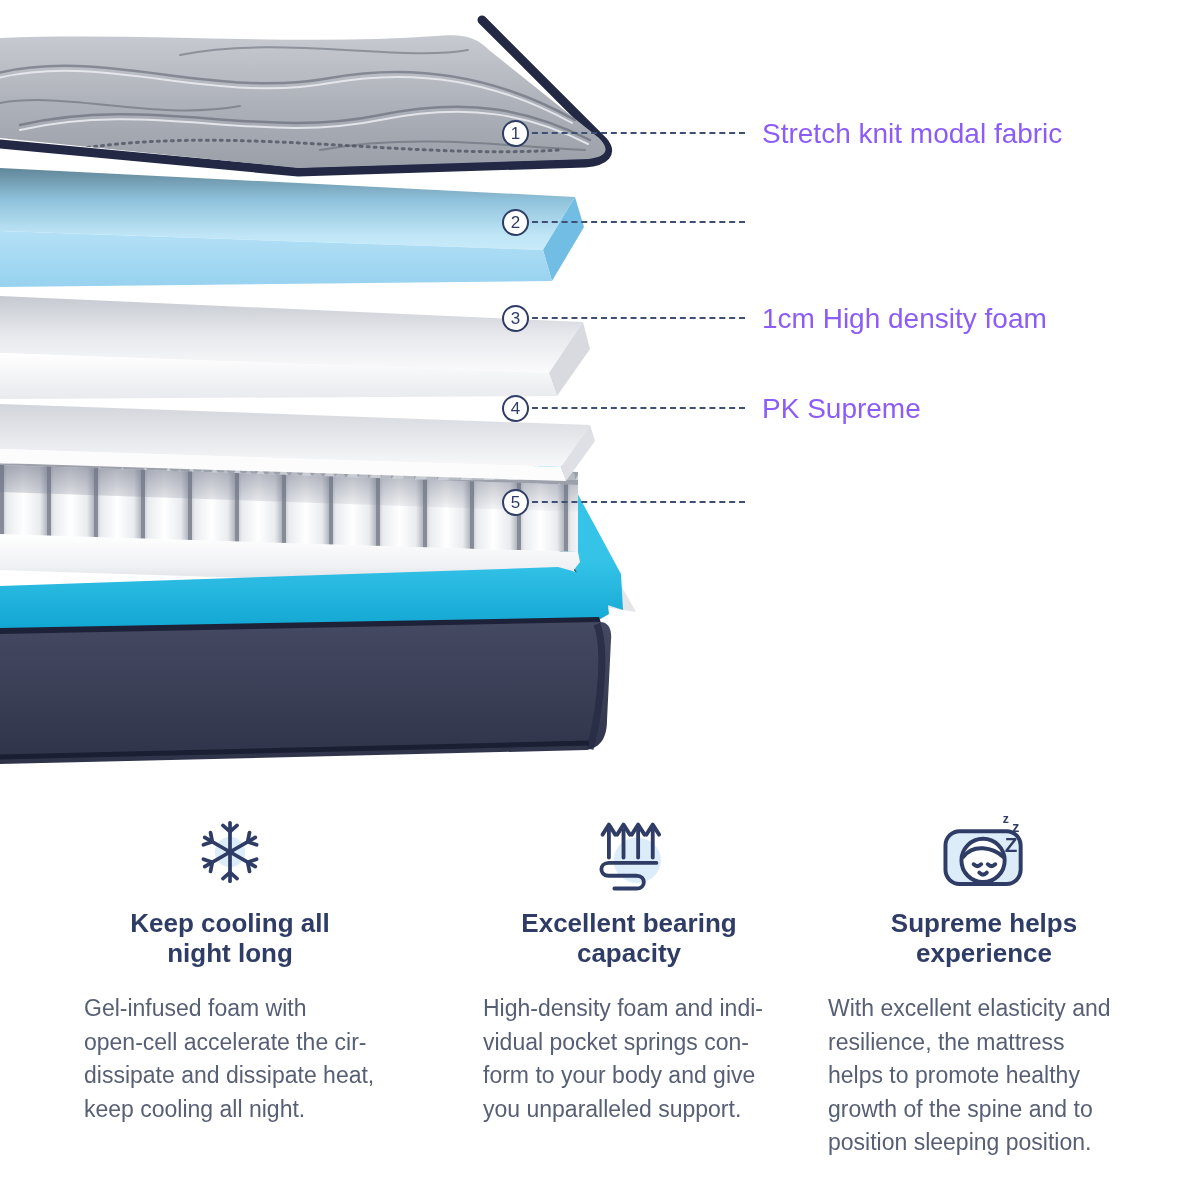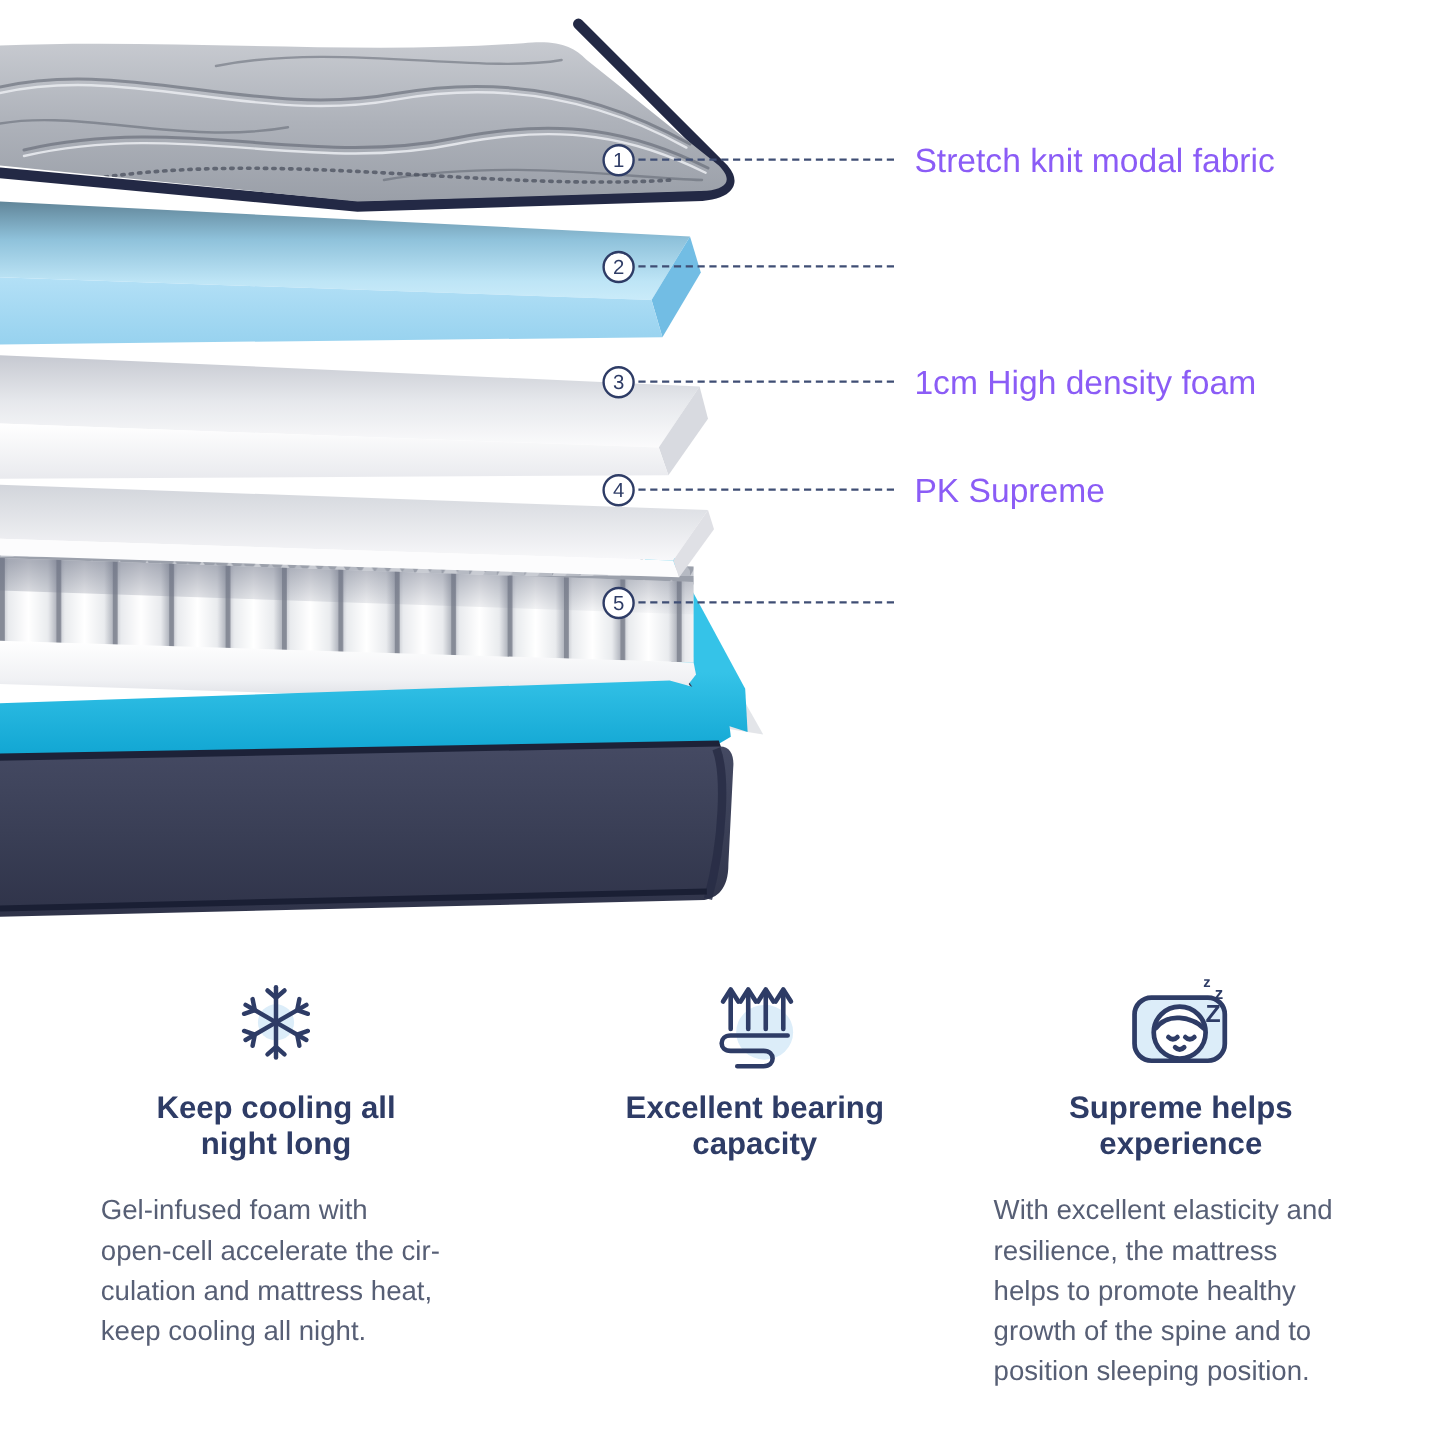--- a/index.html
+++ b/index.html
@@ -222,21 +222,21 @@
               <line x1="44" y1="44" x2="44" y2="11"></line>
               <polyline points="36,14 44,21 52,14"></polyline>
             </g>
         </g>
       </svg>
     </div>
     <div class="f-title">Keep cooling all
 night long</div>
     <div class="f-body">Gel-infused foam with
 open-cell accelerate the cir-
-culation and mattress heat,
+dissipate and dissipate heat,
 keep cooling all night.</div>
   </div>
 
   <div class="feature" id="feature-2">
     <div class="f-icon">
       <svg width="84" height="84" viewBox="0 0 92 92">
         <ellipse cx="55" cy="55" rx="26" ry="25" fill="#dcedf9"></ellipse>
         <g class="icon-stroke">
           <line x1="24" y1="52" x2="24" y2="22"></line>
             <polyline points="17,27 24,16 31,27"></polyline>
@@ -245,20 +245,24 @@
           <line x1="56" y1="52" x2="56" y2="22"></line>
             <polyline points="49,27 56,16 63,27"></polyline>
           <line x1="72" y1="52" x2="72" y2="22"></line>
             <polyline points="65,27 72,16 79,27"></polyline>
           <path d="M76,58 H24 c-11,0 -11,14 0,14 H54 c11,0 11,14 0,14 H30"></path>
         </g>
       </svg>
     </div>
     <div class="f-title">Excellent bearing
 capacity</div>
+    <div class="f-body">High-density foam and indi-
+vidual pocket springs con-
+form to your body and give
+you unparalleled support.</div>
   </div>
 
   <div class="feature" id="feature-3">
     <div class="f-icon">
       <svg width="94" height="88" viewBox="0 0 100 92">
         <rect x="9" y="24" width="80" height="56" rx="15" fill="#dcedf9" class="icon-stroke" style="fill:#dcedf9"></rect>
         <circle cx="49" cy="55" r="23" fill="#ffffff" class="icon-stroke" style="fill:#ffffff"></circle>
         <g class="icon-stroke">
           <path d="M28,51 Q36,41 49,42 Q62,43 70,51"></path>
           <path d="M39,59 q 4,4 8,0"></path>

